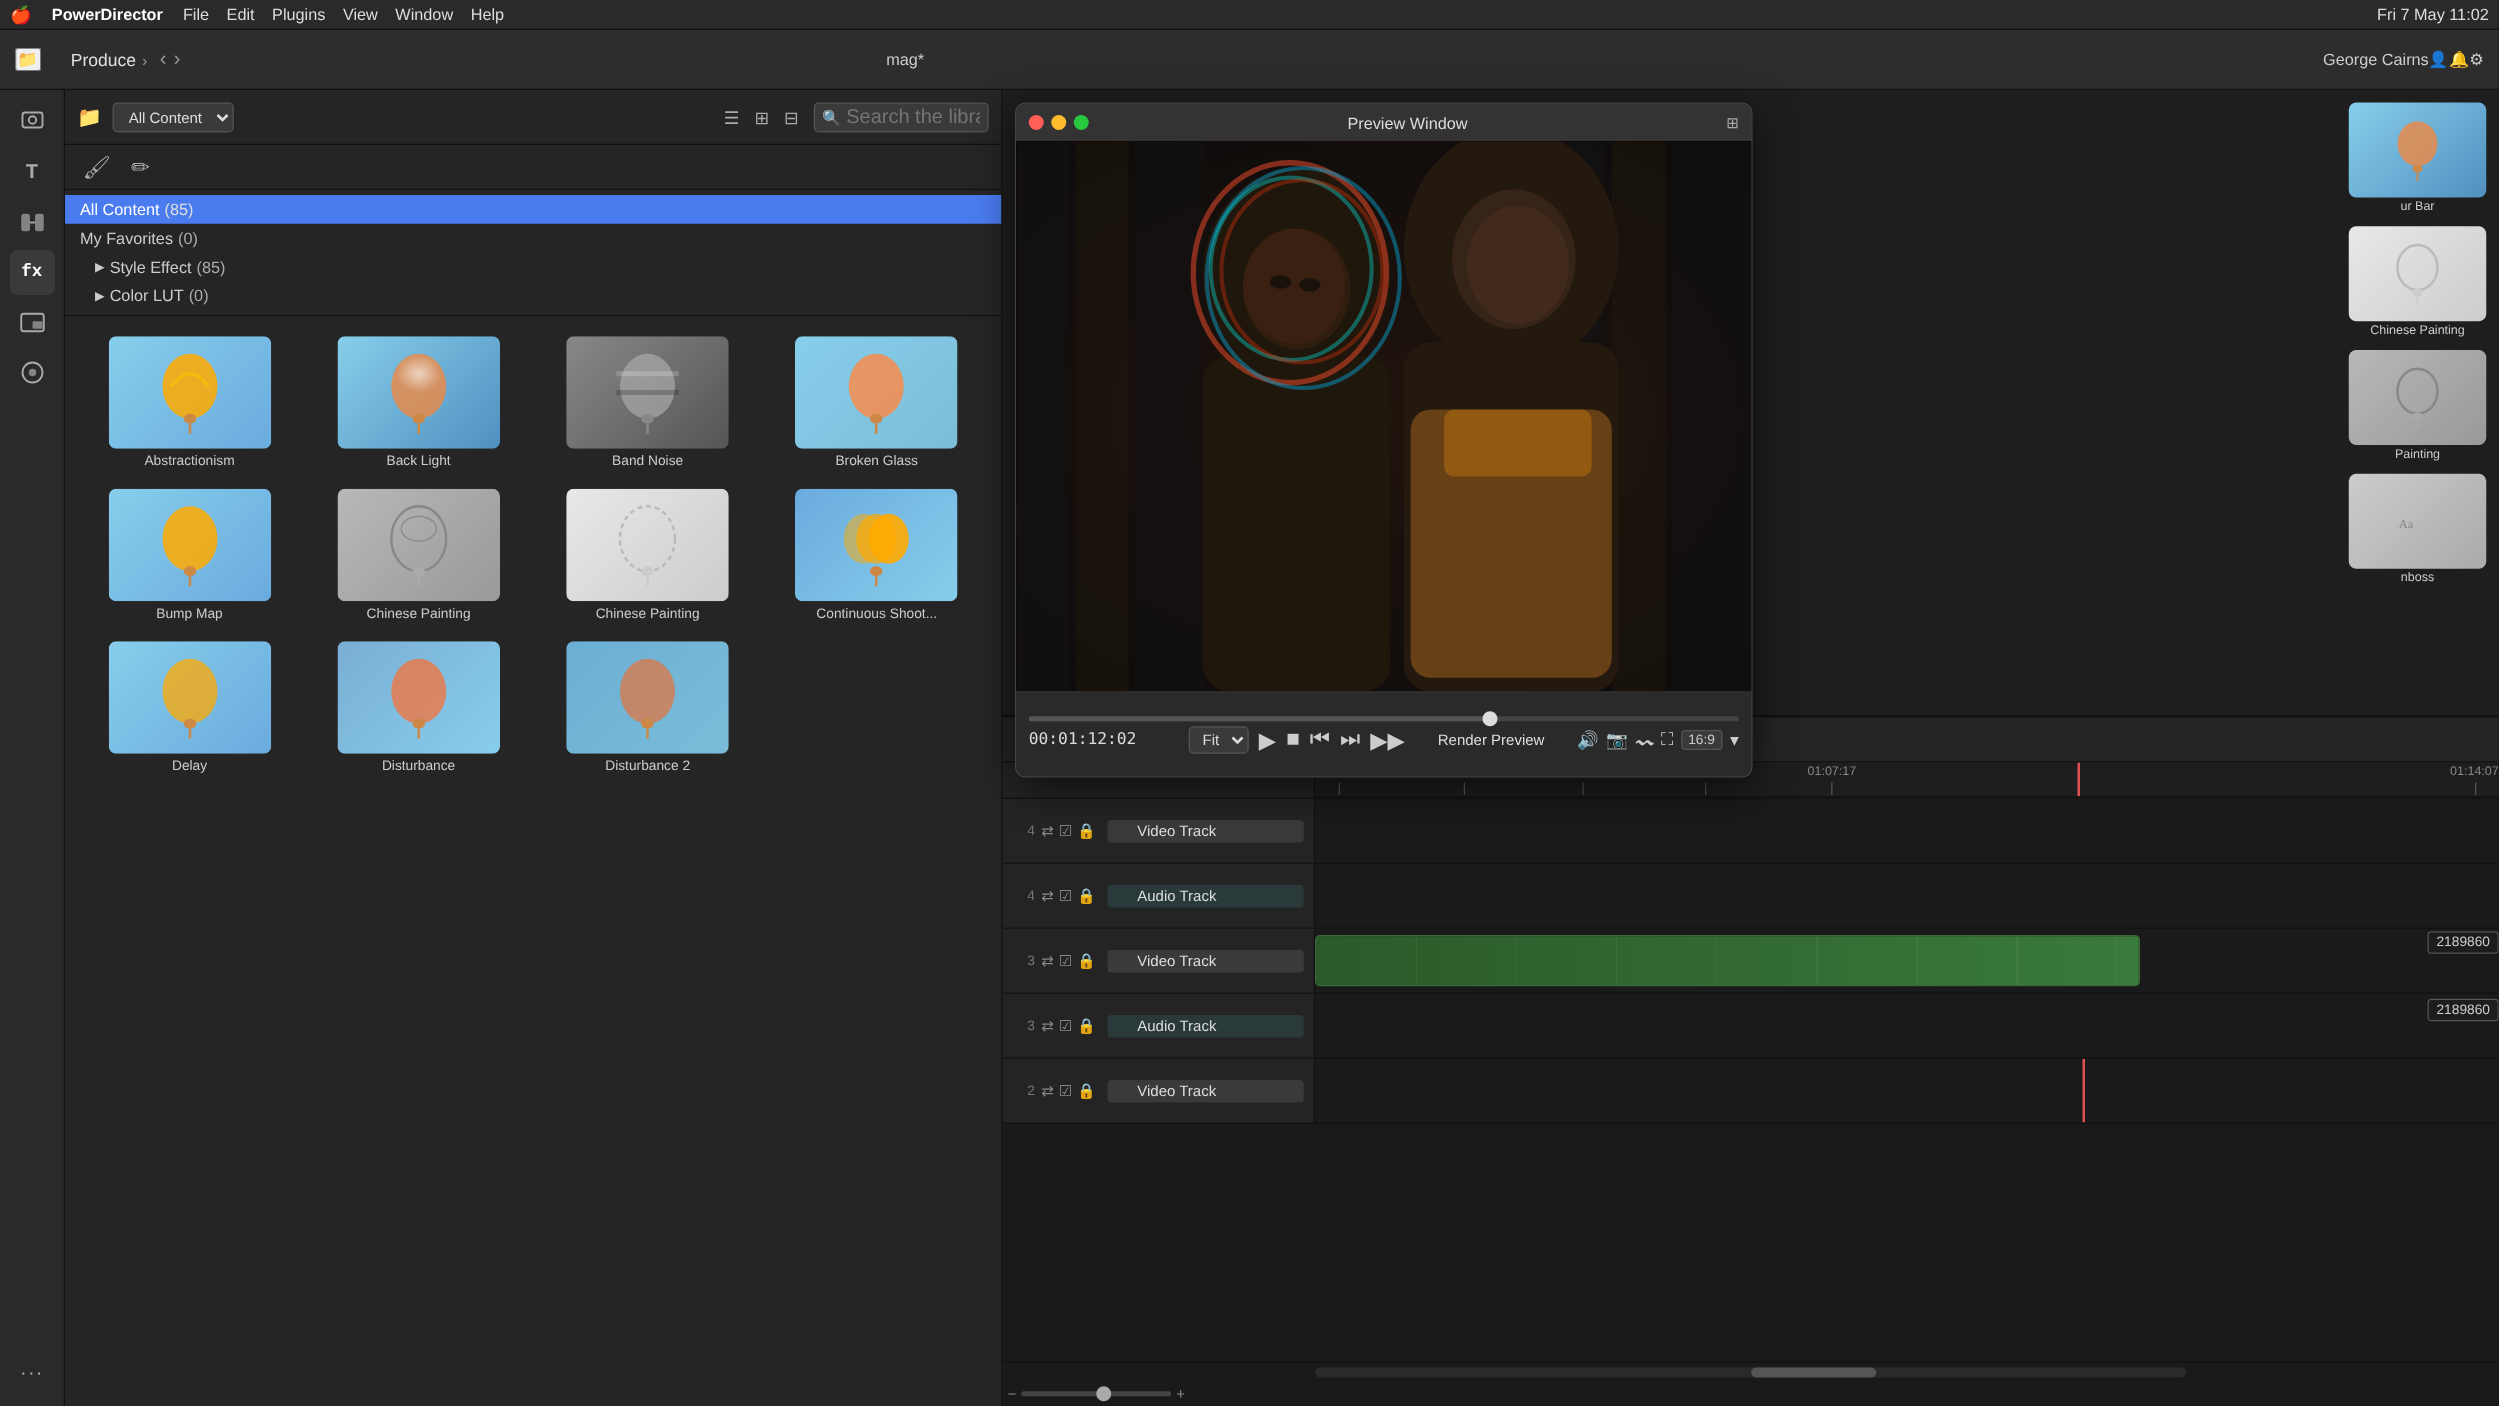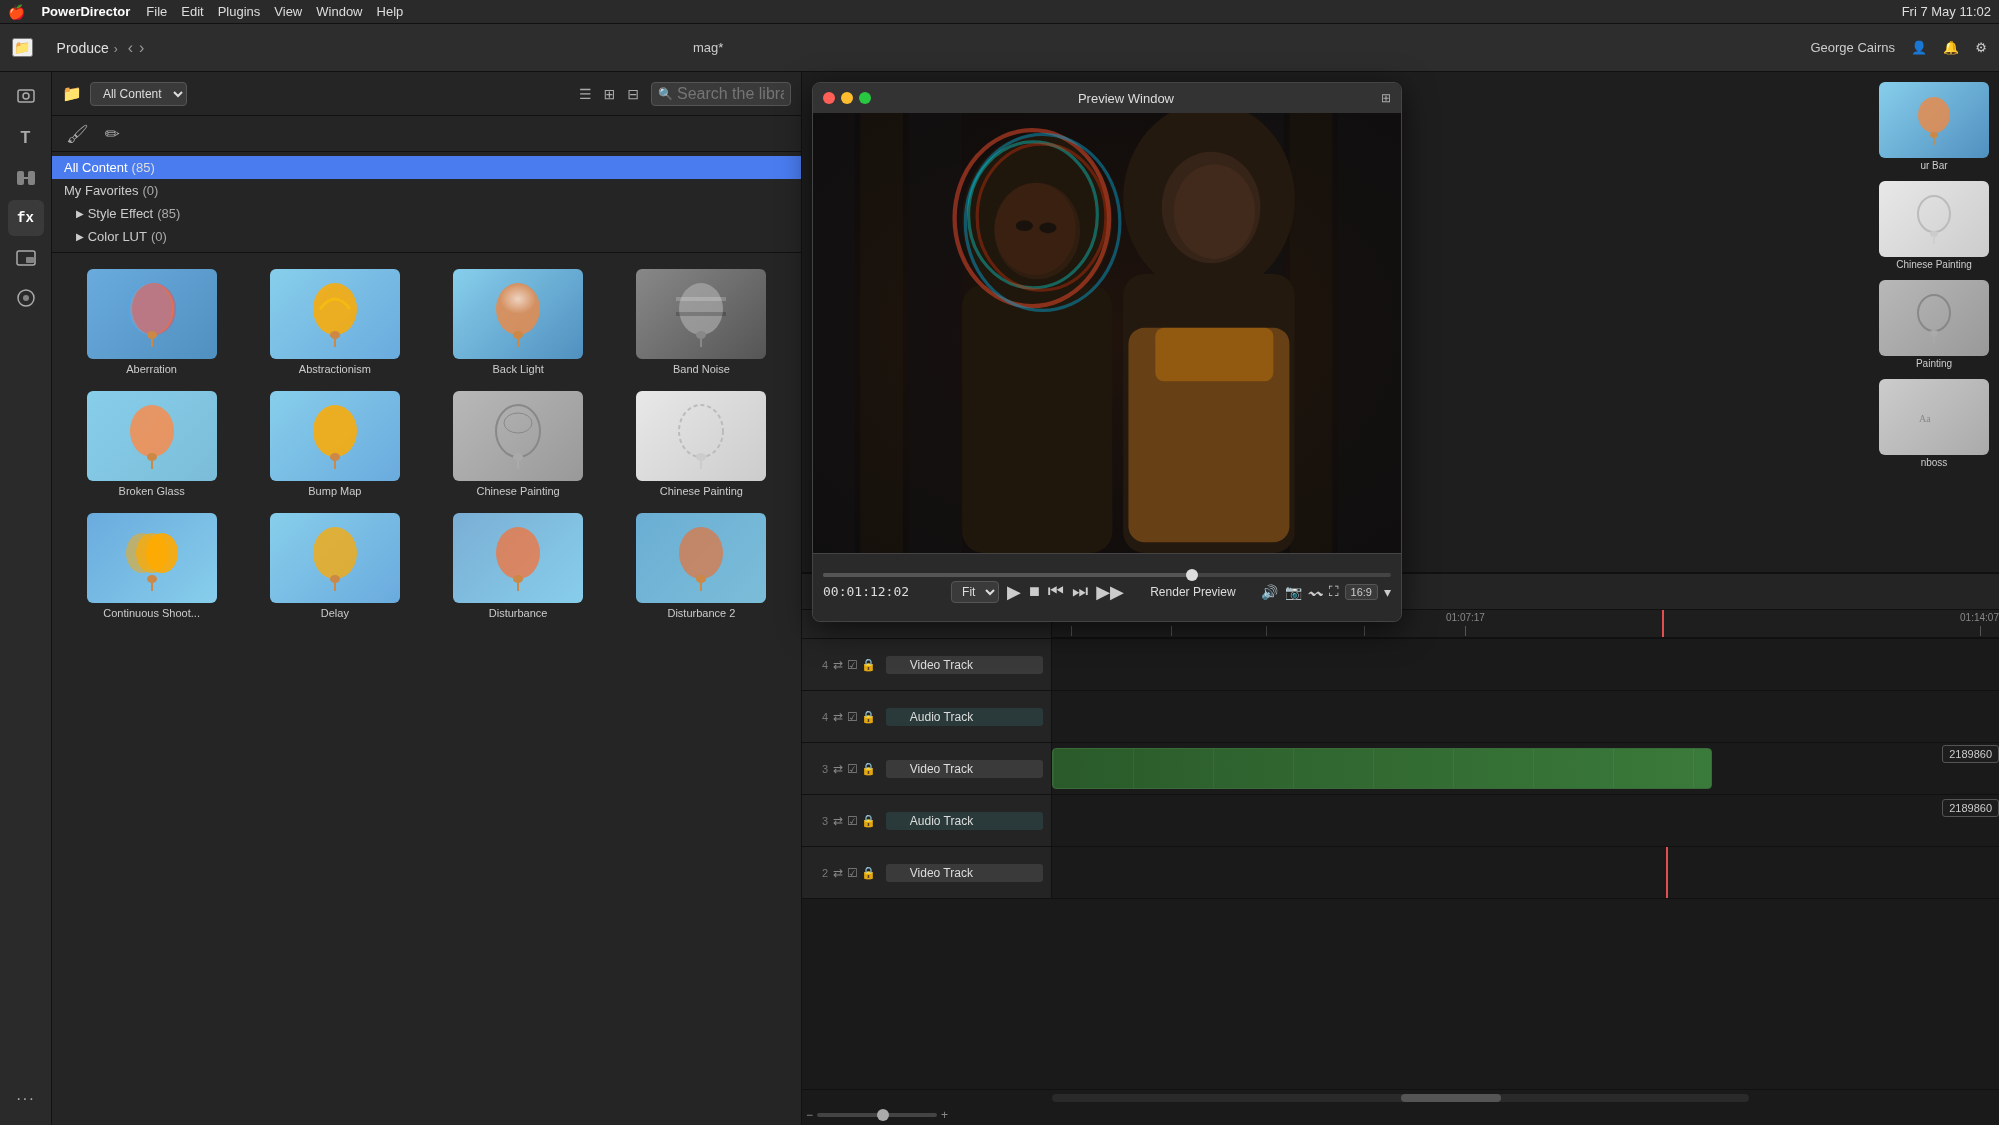--- a/index.html
+++ b/index.html
@@ -47,21 +47,21 @@
       color: #e0e0e0; font-size: 14px; font-weight: 500; padding-left: 14px;
     }
     .toolbar .produce-btn .arrow { font-size: 12px; color: #999; }
     .toolbar .nav-btns { display: flex; gap: 6px; }
     .toolbar .nav-btns button {
       background: none; border: none; color: #999; font-size: 16px; cursor: pointer;
     }
     .toolbar .mag-title {
       margin-left: auto; margin-right: auto; color: #ccc; font-size: 13px;
     }
-    .toolbar .user-section { margin-left: auto; display: flex; align-items: center; gap: 16px; color: #ccc; font-size: 13px; }
+    .toolbar .user-section { margin-left: auto; display: flex; align-items: center; gap: 0; color: #ccc; font-size: 13px; }
 
     
     .main-layout {
       display: flex;
       height: calc(1125px - 24px - 48px);
     }
 
     
     .left-sidebar {
       width: 52px;
@@ -627,34 +627,20 @@
       </div>
       <div class="category-item sub">
         <span class="expand-arrow">▶</span>
         <span>Color LUT </span>
         <span class="count">(0)</span>
       </div>
     </div>
 
     <div class="effects-grid">
 
-      <div class="effect-item">
-        <div class="effect-thumbnail aberration">
-          <div class="balloon-img">
-            <svg width="70" height="70" viewBox="0 0 70 70">
-              <ellipse cx="35" cy="30" rx="22" ry="26" fill="#e84" opacity="0.8"></ellipse>
-              <ellipse cx="33" cy="30" rx="22" ry="26" fill="#4af" opacity="0.5"></ellipse>
-              <ellipse cx="37" cy="30" rx="22" ry="26" fill="#f44" opacity="0.4"></ellipse>
-              <ellipse cx="35" cy="56" rx="5" ry="4" fill="#c84"></ellipse>
-              <line x1="35" y1="60" x2="35" y2="68" stroke="#c84" stroke-width="2"></line>
-            </svg>
-          </div>
-        </div>
-        <span class="effect-label">Aberration</span>
-      </div>
 
       <div class="effect-item">
         <div class="effect-thumbnail">
           <div class="balloon-img" style="background:linear-gradient(135deg,#87ceeb,#6aabde);">
             <svg width="70" height="70" viewBox="0 0 70 70">
               <ellipse cx="35" cy="30" rx="22" ry="26" fill="#fa0" opacity="0.85"></ellipse>
               <ellipse cx="35" cy="56" rx="5" ry="4" fill="#c84"></ellipse>
               <line x1="35" y1="60" x2="35" y2="68" stroke="#c84" stroke-width="2"></line>
               <path d="M20 30 Q35 10 50 30" fill="none" stroke="rgba(255,200,0,0.5)" stroke-width="3"></path>
             </svg>

